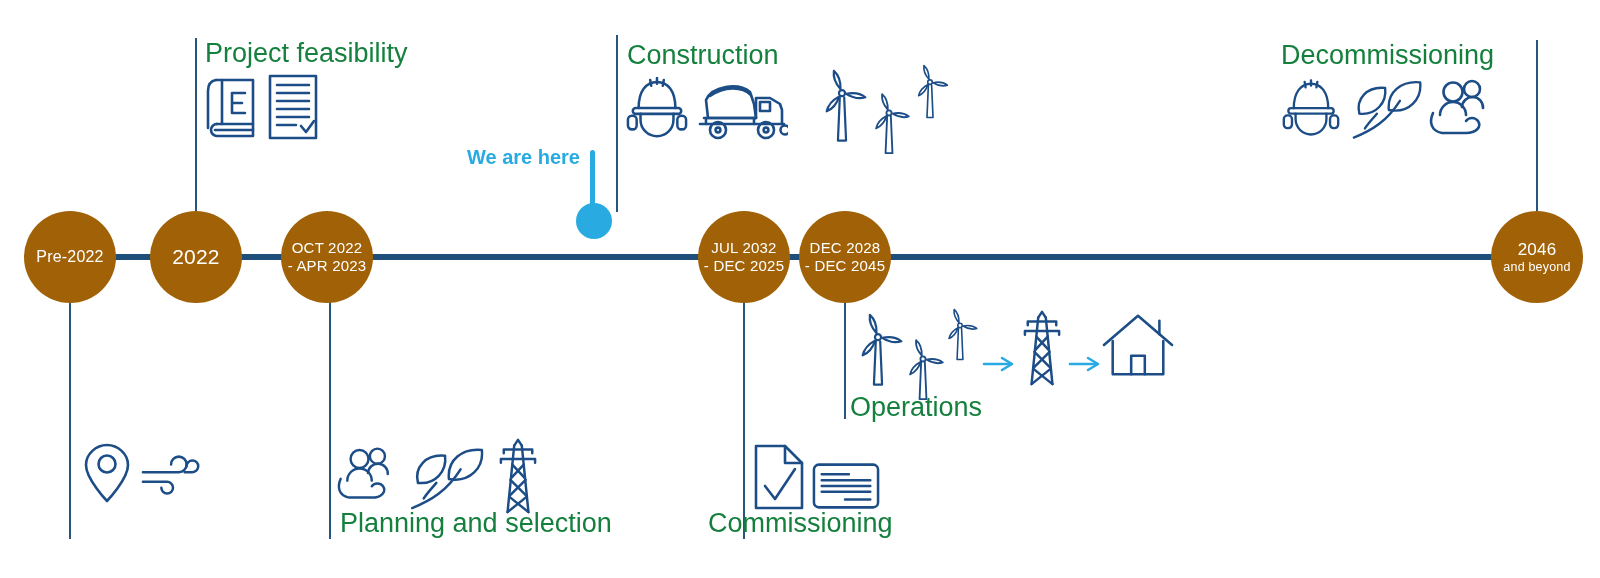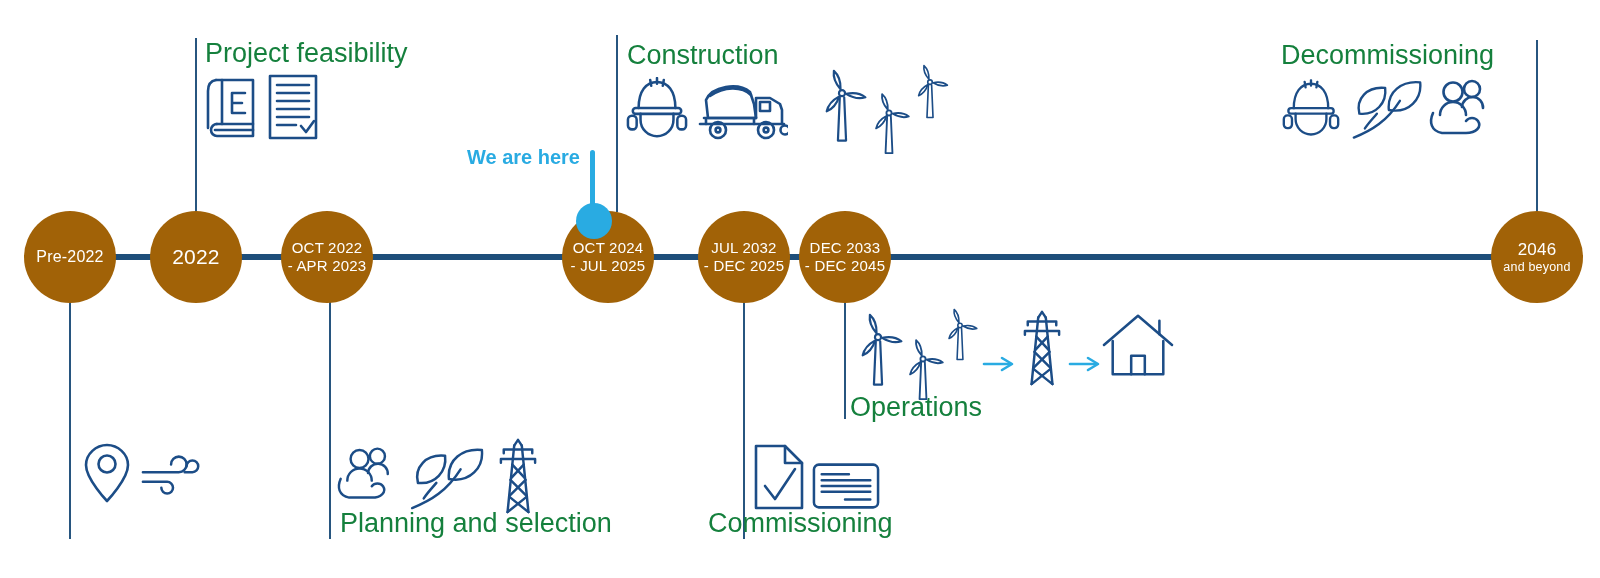--- a/index.html
+++ b/index.html
@@ -145,30 +145,26 @@
   <div class="milestone m-pre" style="left:24px">
     <span class="l1">Pre-2022</span>
   </div>
   <div class="milestone m-2022" style="left:150px">
     <span class="l1">2022</span>
   </div>
   <div class="milestone m-range" style="left:281px">
     <span class="l1">OCT 2022</span>
     <span class="l2">- APR 2023</span>
   </div>
-  <div class="milestone m-range" style="left:562px">
-    <span class="l1">OCT 2024</span>
-    <span class="l2">- JUL 2025</span>
-  </div>
   <div class="milestone m-range" style="left:698px">
     <span class="l1">JUL 2032</span>
     <span class="l2">- DEC 2025</span>
   </div>
   <div class="milestone m-range" style="left:799px">
-    <span class="l1">DEC 2033</span>
+    <span class="l1">DEC 2028</span>
     <span class="l2">- DEC 2045</span>
   </div>
   <div class="milestone m-2046" style="left:1491px">
     <span class="l1">2046</span>
     <span class="l2">and beyond</span>
   </div>
 
   <div class="phase-label" style="left:205px;top:38px">Project feasibility</div>
   <div class="phase-label" style="left:340px;top:508px">Planning and selection</div>
   <div class="phase-label" style="left:627px;top:40px">Construction</div>

